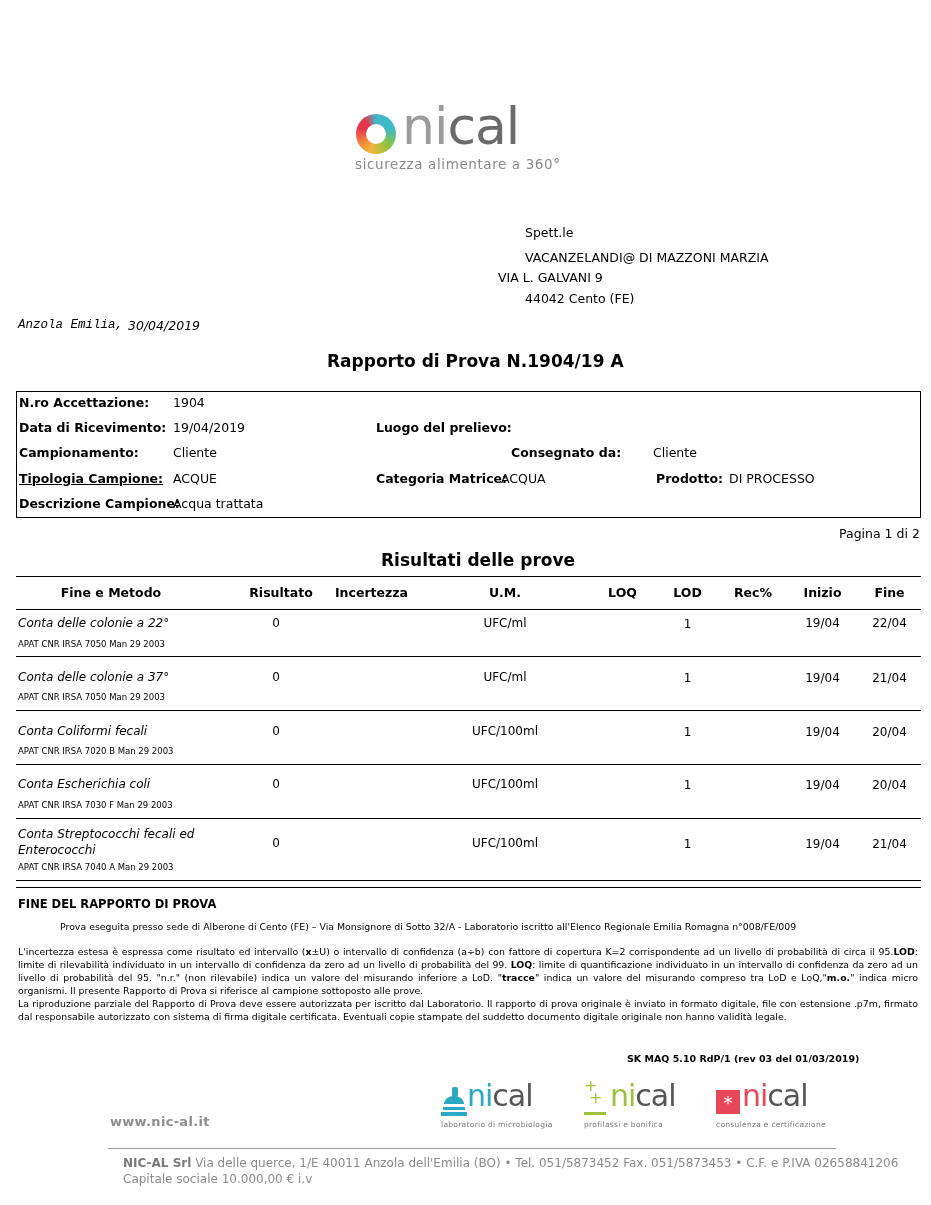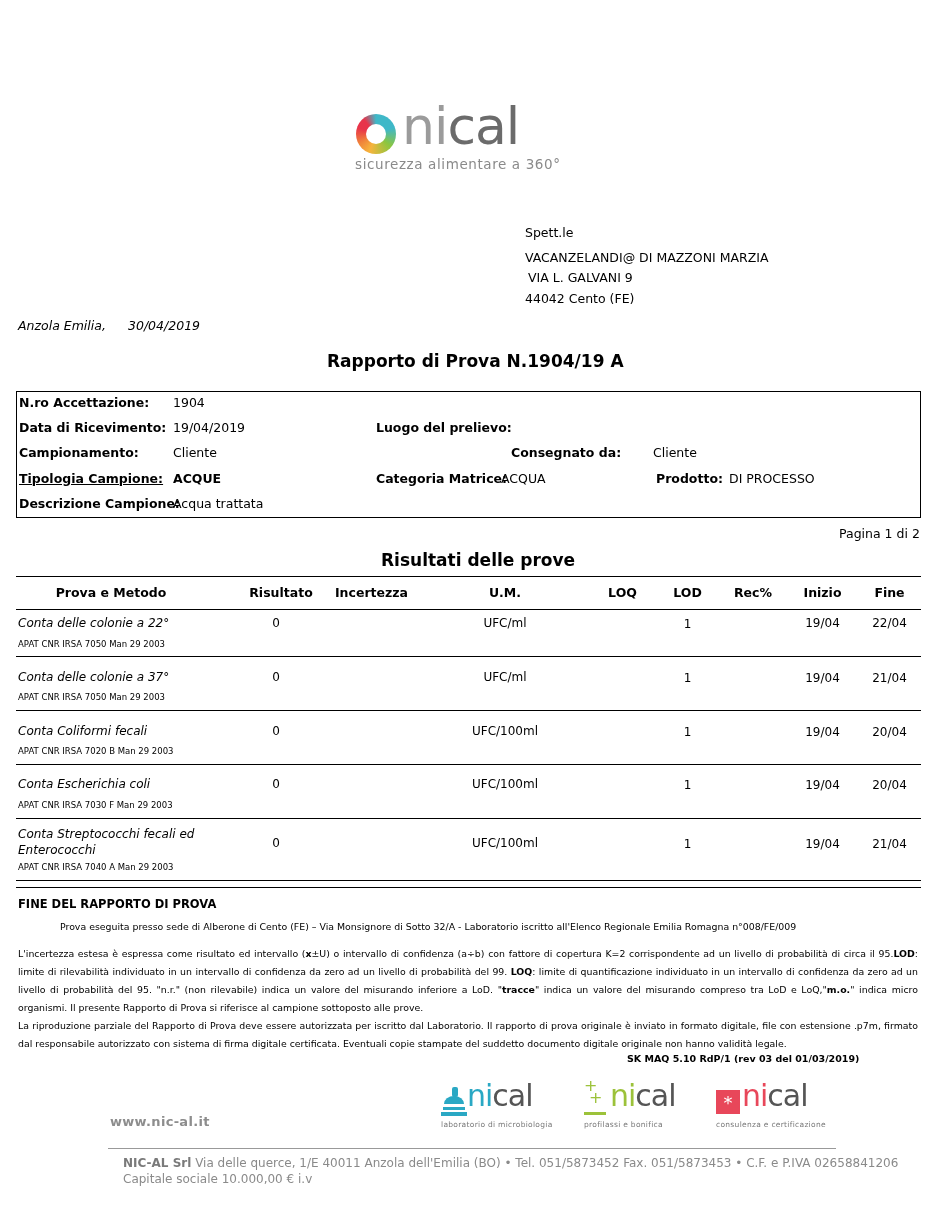--- a/index.html
+++ b/index.html
@@ -29,21 +29,21 @@
   .val { font-size: 12.5px; }
 
   
   .hline { position: absolute; left: 16px; width: 905px; height: 0; border-top: 1.3px solid #000; }
   .th { font-weight: bold; font-size: 12.5px; text-align: center; }
   .td { font-size: 12px; text-align: center; }
   .name { font-size: 12px; font-style: italic; }
   .method { font-size: 8.5px; }
 
   .small { font-size: 9.5px; }
-  .note { position: absolute; left: 18px; top: 945px; width: 900px; font-size: 9.4px; line-height: 18px; text-align: justify; }
+  .note { position: absolute; left: 18px; top: 945px; width: 900px; font-size: 9.4px; line-height: 13px; text-align: justify; }
   .note b { font-weight: bold; }
 
   .sk { font-weight: bold; font-size: 9.5px; }
 
   
   .flogo { position: absolute; height: 44px; }
   .flogo .ftext { position: absolute; top: -8px; font-size: 30px; letter-spacing: -1px; }
   .flogo .fsub { position: absolute; top: 34px; font-size: 7.5px; color: #777; letter-spacing: 0.3px; }
   .www { font-size: 13px; font-weight: bold; color: #8d8d8d; letter-spacing: 0.3px; }
   .footline { position: absolute; left: 108px; top: 1148px; width: 728px; border-top: 1px solid #999; }
@@ -54,59 +54,59 @@
 <body>
 
 <div class="logo">
   <div class="logo-ring"></div>
   <div class="logo-text"><span class="l1">ni</span><span class="l2">cal</span></div>
   <div class="logo-tag">sicurezza alimentare a 360°</div>
 </div>
 
 <div class="abs addr" style="left:525px; top:225px;">Spett.le</div>
 <div class="abs addr" style="left:525px; top:250px;">VACANZELANDI@ DI MAZZONI MARZIA</div>
-<div class="abs addr" style="left:528px; top:270px;">VIA L. GALVANI 9</div>
+<div class="abs addr" style="left:498px; top:270px;">VIA L. GALVANI 9</div>
 <div class="abs addr" style="left:525px; top:291px;">44042 Cento (FE)</div>
 
-<div class="abs italic" style="left:18px; top:318px;">Anzola Emilia,</div>
+<div class="abs italic" style="left:18px; top:318px;font-family:Liberation Mono, monospace;">Anzola Emilia,</div>
 <div class="abs italic" style="left:128px; top:318px;">30/04/2019</div>
 
 <div class="abs title" style="left:327px; top:351px;">Rapporto di Prova  N.1904/19 A</div>
 
 <div class="infobox"></div>
 <div class="abs lbl" style="left:19px; top:395px;">N.ro Accettazione:</div>
 <div class="abs val" style="left:173px; top:395px;">1904</div>
 
 <div class="abs lbl" style="left:19px; top:420px;">Data di Ricevimento:</div>
 <div class="abs val" style="left:173px; top:420px;">19/04/2019</div>
 <div class="abs lbl" style="left:376px; top:420px;">Luogo del prelievo:</div>
 <div class="abs val" style="left:500px; top:420px;"></div>
 
 <div class="abs lbl" style="left:19px; top:445px;">Campionamento:</div>
 <div class="abs val" style="left:173px; top:445px;">Cliente</div>
 <div class="abs lbl" style="left:511px; top:445px;">Consegnato da:</div>
 <div class="abs val" style="left:653px; top:445px;">Cliente</div>
 
 <div class="abs lbl" style="left:19px; top:471px;text-decoration:underline;">Tipologia Campione:</div>
-<div class="abs val" style="left:173px; top:471px;font-weight:bold;">ACQUE</div>
+<div class="abs val" style="left:173px; top:471px;">ACQUE</div>
 <div class="abs lbl" style="left:376px; top:471px;">Categoria Matrice:</div>
 <div class="abs val" style="left:501px; top:471px;">ACQUA</div>
 <div class="abs lbl" style="left:656px; top:471px;">Prodotto:</div>
 <div class="abs val" style="left:729px; top:471px;">DI PROCESSO</div>
 
 <div class="abs lbl" style="left:19px; top:496px;">Descrizione Campione:</div>
 <div class="abs val" style="left:173px; top:496px;">Acqua trattata</div>
 
 <div class="abs val" style="left:839px; top:526px;">Pagina 1 di 2</div>
 
 <div class="abs title" style="left:381px; top:550px;">Risultati delle prove</div>
 <div class="hline" style="top:576px;"></div>
 
 <div>
-  <div class="abs th" style="left:16px; width:190px; top:585px;">Prova e Metodo</div>
+  <div class="abs th" style="left:16px; width:190px; top:585px;">Fine e Metodo</div>
   <div class="abs th" style="left:245px; width:72px; top:585px;">Risultato</div>
   <div class="abs th" style="left:334px; width:75px; top:585px;">Incertezza</div>
   <div class="abs th" style="left:475px; width:60px; top:585px;">U.M.</div>
   <div class="abs th" style="left:600px; width:45px; top:585px;">LOQ</div>
   <div class="abs th" style="left:665px; width:45px; top:585px;">LOD</div>
   <div class="abs th" style="left:728px; width:50px; top:585px;">Rec%</div>
   <div class="abs th" style="left:800px; width:45px; top:585px;">Inizio</div>
   <div class="abs th" style="left:867px; width:45px; top:585px;">Fine</div>
 </div>
 <div class="hline" style="top:609px;"></div>

